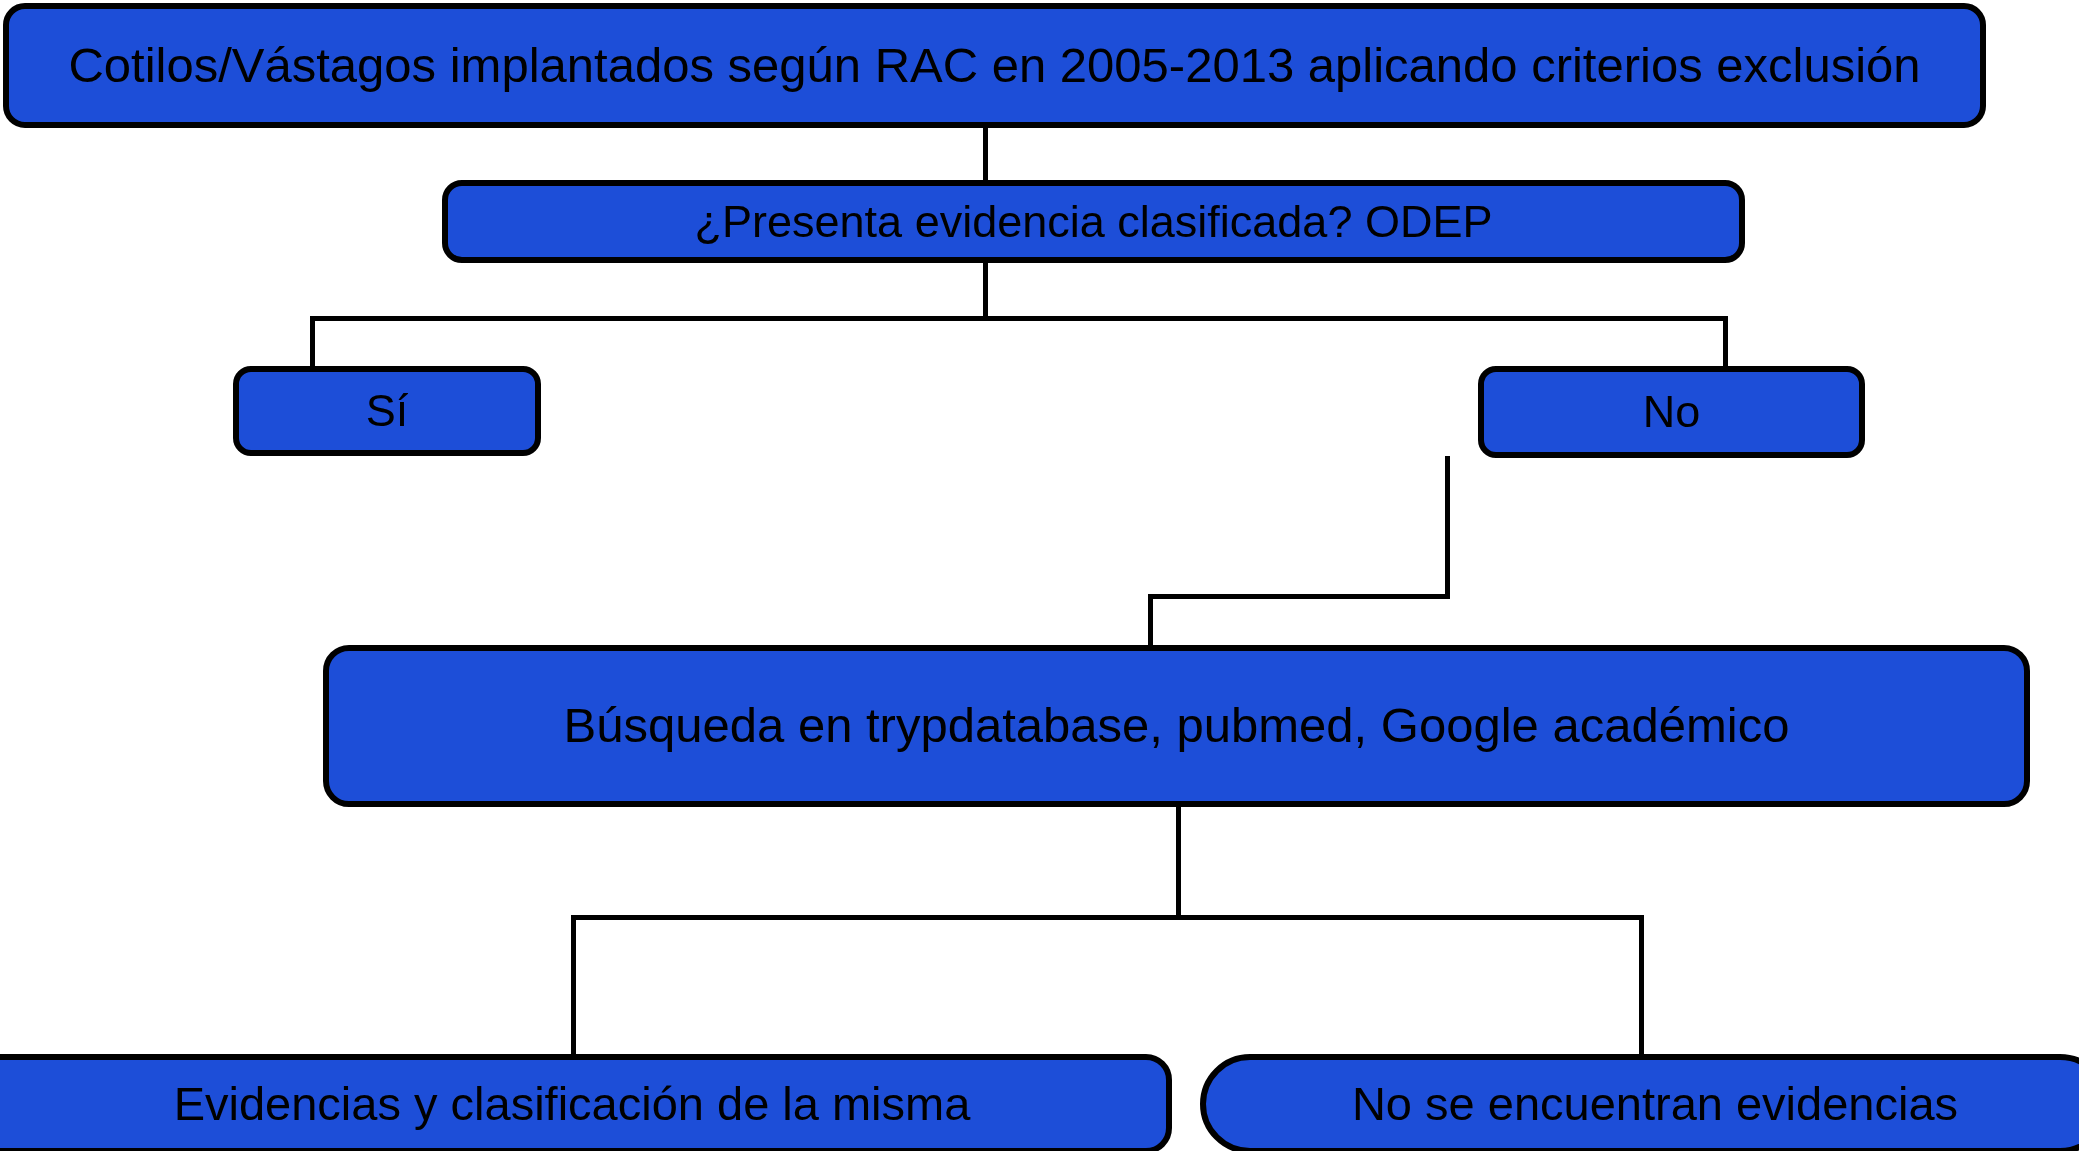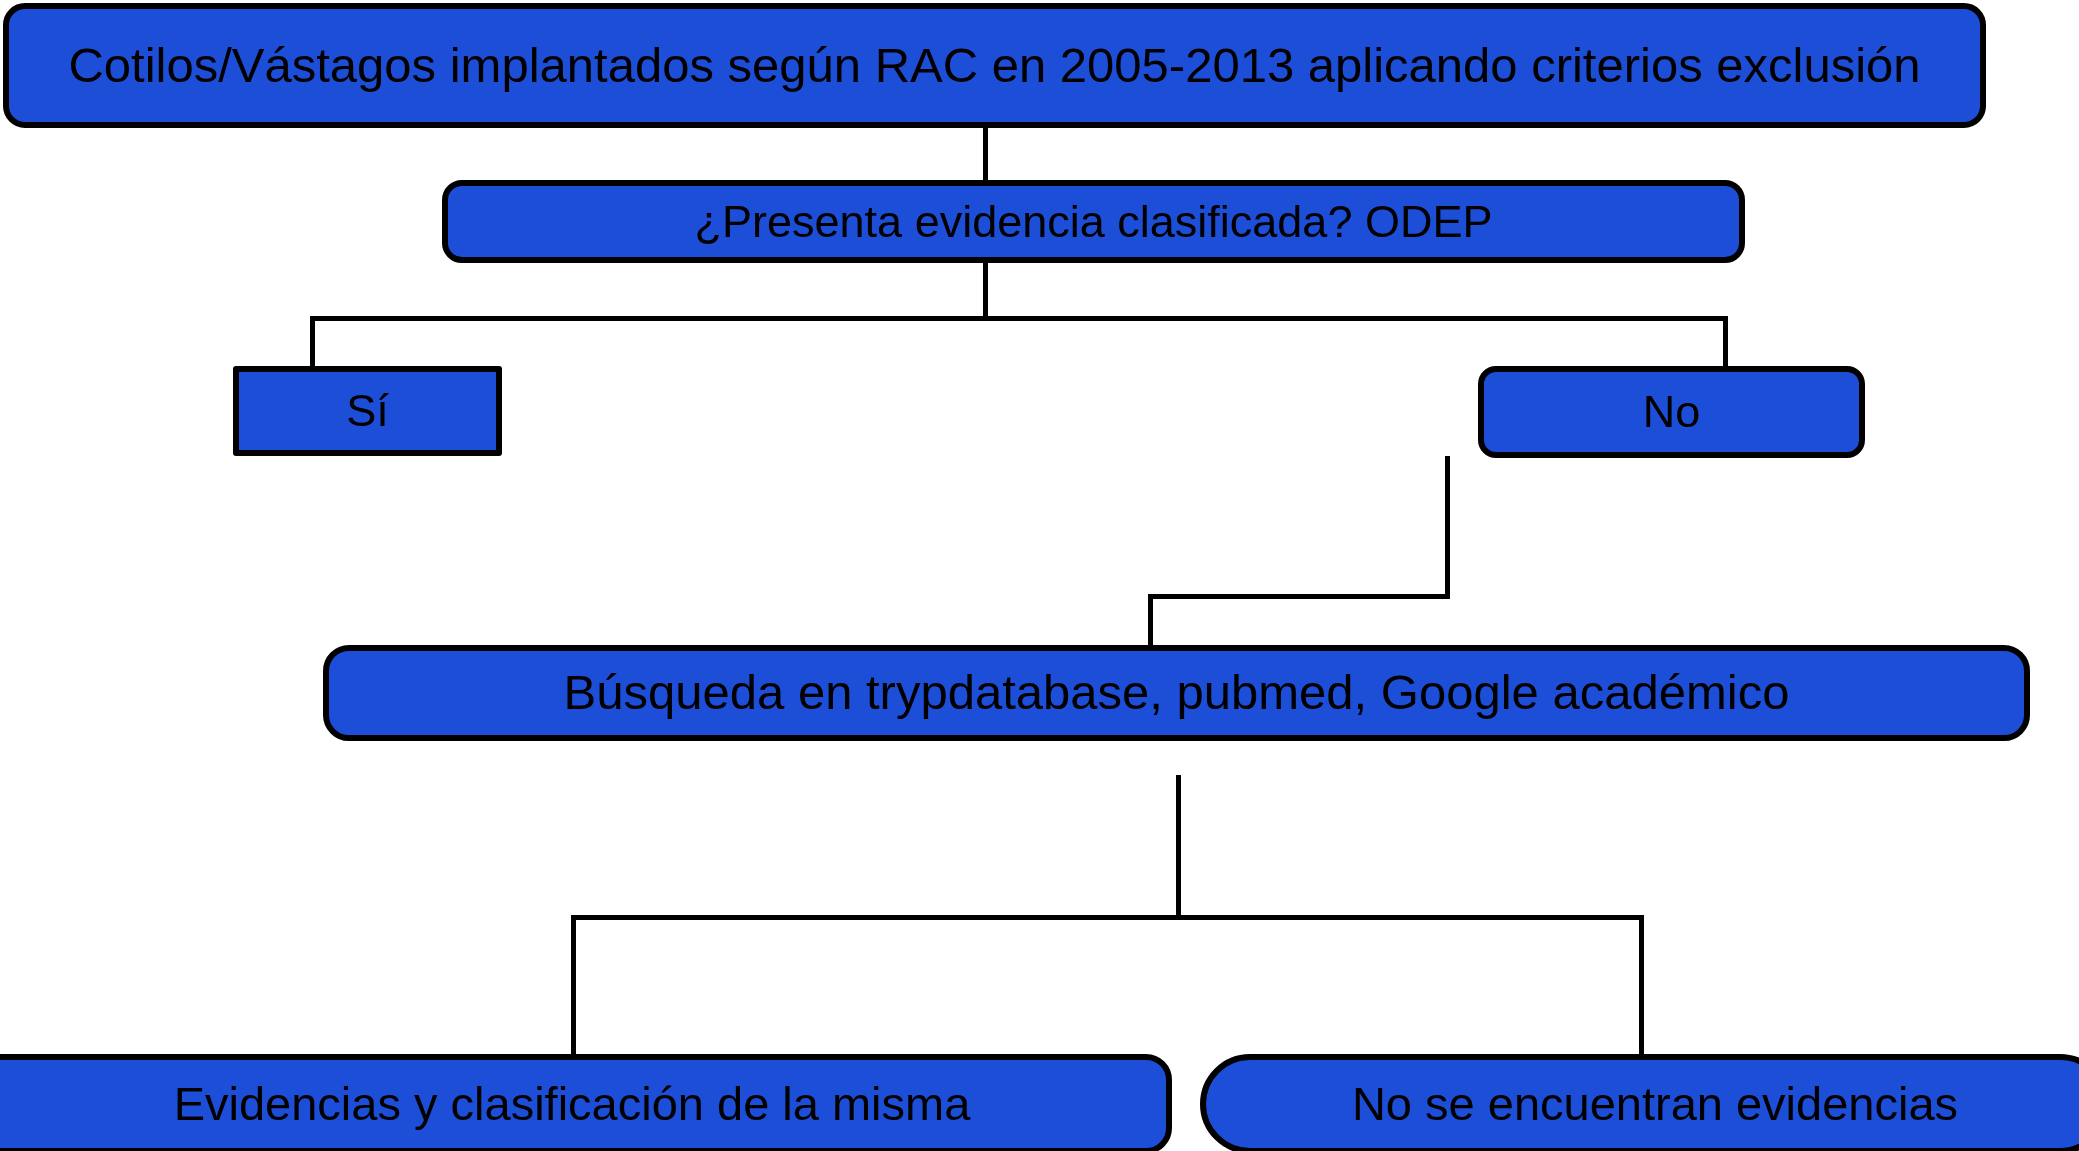--- a/index.html
+++ b/index.html
@@ -45,33 +45,33 @@
     font-size: 49px;
   }
   .n-question {
     left: 442px; top: 180px;
     width: 1303px; height: 83px;
     border-radius: 20px;
     font-size: 45px;
   }
   .n-yes {
     left: 233px; top: 366px;
-    width: 269px; height: 90px;
-    border-radius: 3px;
+    width: 308px; height: 90px;
+    border-radius: 18px;
     font-size: 45px;
   }
   .n-no {
     left: 1478px; top: 366px;
     width: 387px; height: 92px;
     border-radius: 18px;
     font-size: 45px;
   }
   .n-search {
     left: 323px; top: 645px;
-    width: 1707px; height: 96px;
+    width: 1707px; height: 162px;
     border-radius: 26px;
     font-size: 49px;
   }
   .n-evidence {
     left: -28px; top: 1054px;
     width: 1200px; height: 100px;
     border-radius: 26px;
     font-size: 47px;
   }
   .n-noevidence {

